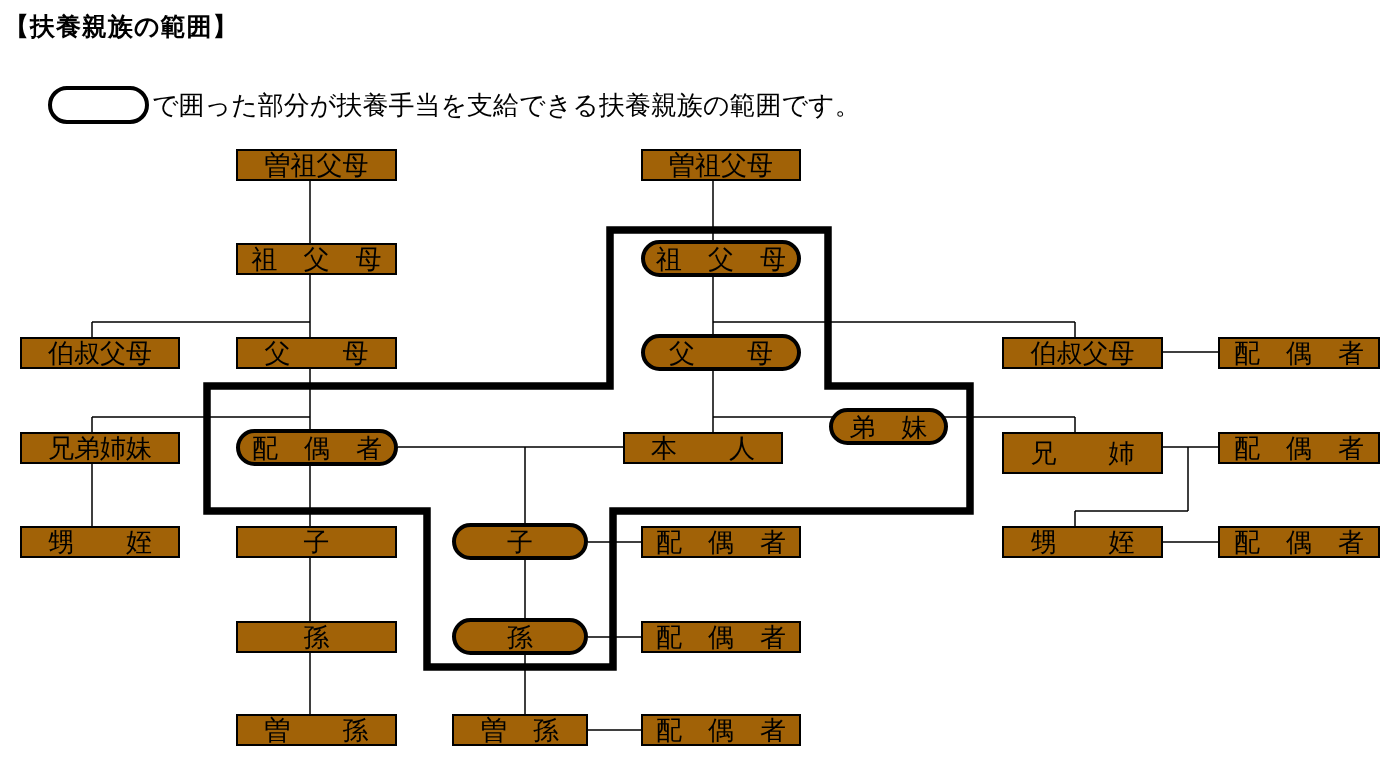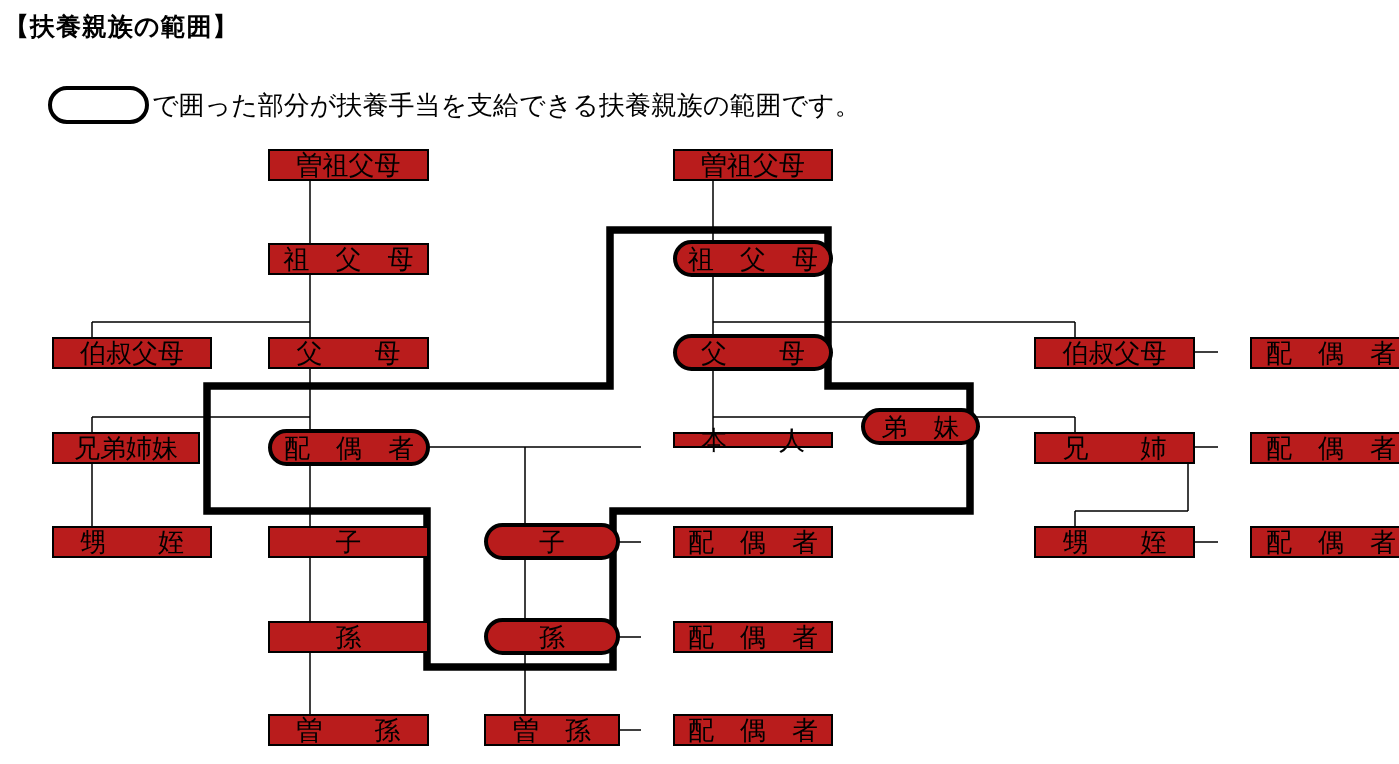--- a/index.html
+++ b/index.html
@@ -17,23 +17,23 @@
   }
   .legend-stadium{
     display:inline-block;width:101px;height:38px;box-sizing:border-box;
     border:4px solid #000;border-radius:19px;background:#fff;flex:0 0 auto;
   }
   .legend-text{
     font-size:26px;white-space:nowrap;margin-left:3px;
   }
   svg.wires{position:absolute;left:0;top:0;width:1399px;height:764px;}
   .node{
-    position:absolute;box-sizing:border-box;background:#b91c1c;
+    position:absolute;box-sizing:border-box;background:#a16207;
     display:flex;align-items:center;justify-content:center;
-    font-size:26px;line-height:1;white-space:nowrap;margin-left:32px;
+    font-size:26px;line-height:1;white-space:nowrap;
   }
   .box{border:2px solid #000;}
   .stadium{border:4px solid #000;border-radius:19px;}
 </style>
 </head>
 <body>
 
 <div class="page-title">【扶養親族の範囲】</div>
 
 <div class="legend">
@@ -63,25 +63,25 @@
 
 <div class="node box" style="left:236px;top:243px;width:161px;height:32px">祖　父　母</div>
 <div class="node stadium" style="left:641px;top:240px;width:160px;height:37px">祖　父　母</div>
 
 <div class="node box" style="left:20px;top:337px;width:160px;height:32px">伯叔父母</div>
 <div class="node box" style="left:236px;top:337px;width:161px;height:32px">父　　母</div>
 <div class="node stadium" style="left:641px;top:334px;width:160px;height:37px">父　　母</div>
 <div class="node box" style="left:1002px;top:337px;width:161px;height:32px">伯叔父母</div>
 <div class="node box" style="left:1218px;top:337px;width:162px;height:32px">配　偶　者</div>
 
-<div class="node box" style="left:20px;top:432px;width:148px;height:32px">兄弟姉妹</div>
+<div class="node box" style="left:20px;top:432px;width:160px;height:32px">兄弟姉妹</div>
 <div class="node stadium" style="left:236px;top:429px;width:162px;height:37px">配　偶　者</div>
-<div class="node box" style="left:641px;top:432px;width:160px;height:16px">本　　人</div>
+<div class="node box" style="left:623px;top:432px;width:160px;height:32px">本　　人</div>
 <div class="node stadium" style="left:829px;top:408px;width:119px;height:37px">弟　妹</div>
-<div class="node box" style="left:1002px;top:432px;width:161px;height:32px">兄　　姉</div>
+<div class="node box" style="left:1002px;top:432px;width:161px;height:42px">兄　　姉</div>
 <div class="node box" style="left:1218px;top:432px;width:162px;height:32px">配　偶　者</div>
 
 <div class="node box" style="left:20px;top:526px;width:160px;height:32px">甥　　姪</div>
 <div class="node box" style="left:236px;top:526px;width:161px;height:32px">子</div>
 <div class="node stadium" style="left:452px;top:523px;width:136px;height:37px">子</div>
 <div class="node box" style="left:641px;top:526px;width:160px;height:32px">配　偶　者</div>
 <div class="node box" style="left:1002px;top:526px;width:161px;height:32px">甥　　姪</div>
 <div class="node box" style="left:1218px;top:526px;width:162px;height:32px">配　偶　者</div>
 
 <div class="node box" style="left:236px;top:621px;width:161px;height:32px">孫</div>

